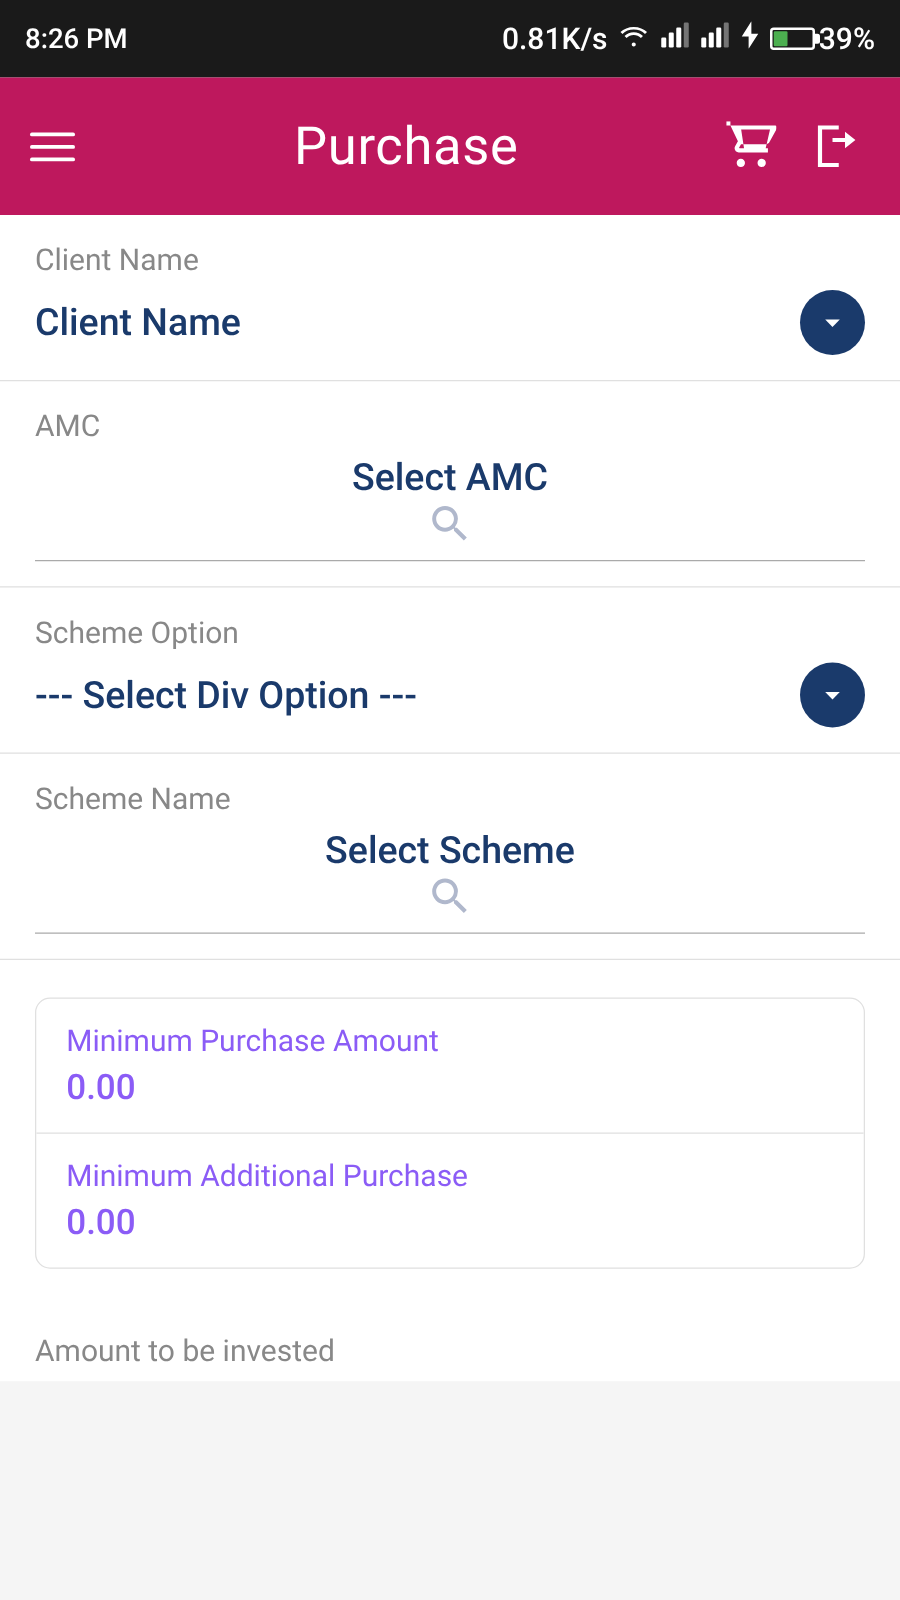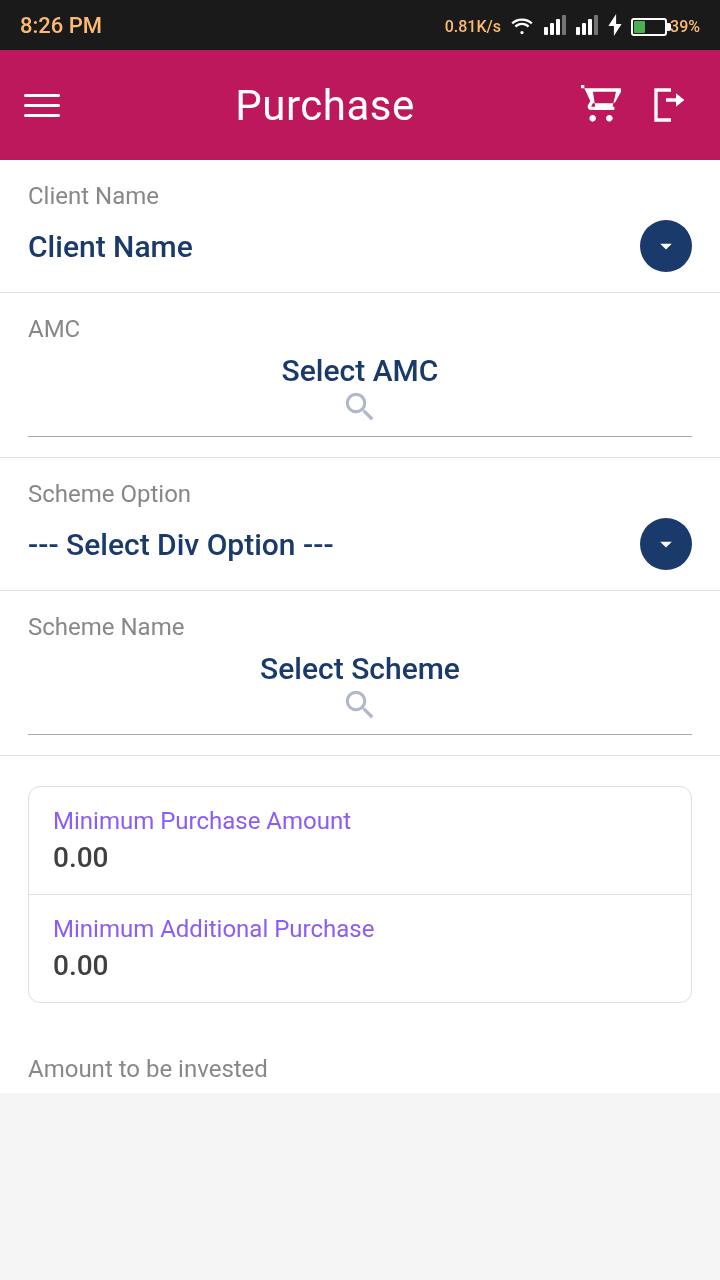--- a/index.html
+++ b/index.html
@@ -8,34 +8,34 @@
       font-family: 'Roboto', Arial, sans-serif;
       background: #f5f5f5;
       width: 720px;
       min-height: 1280px;
       overflow-x: hidden;
     }
 
     
     .status-bar {
       background: #1a1a1a;
-      height: 50px;
+      height: 62px;
       display: flex;
       align-items: center;
       justify-content: space-between;
       padding: 0 20px;
-      color: #fdba74;
+      color: #ffffff;
       font-size: 22px;
       font-weight: 500;
     }
     .status-right {
       display: flex;
-      align-items: flex-end;
+      align-items: flex-start;
       gap: 8px;
-      font-size: 16px;
+      font-size: 24px;
     }
     .battery {
       display: inline-flex;
       align-items: center;
       gap: 3px;
     }
     .battery-icon {
       width: 36px;
       height: 18px;
       border: 2px solid white;
@@ -192,21 +192,21 @@
     .info-item:last-child {
       border-bottom: none;
     }
     .info-label {
       font-size: 24px;
       color: #8b5cf6;
       margin-bottom: 6px;
     }
     .info-value {
       font-size: 28px;
-      color: #404040;
+      color: #8b5cf6;
       font-weight: 500;
     }
 
     
     .amount-section {
       padding: 22px 28px 10px 28px;
     }
     .amount-label {
       font-size: 24px;
       color: #888;

